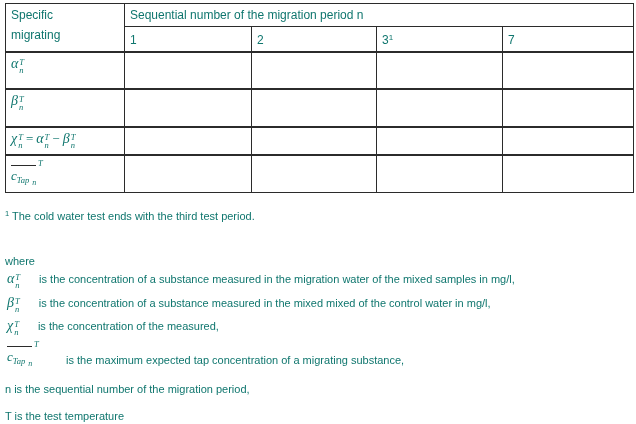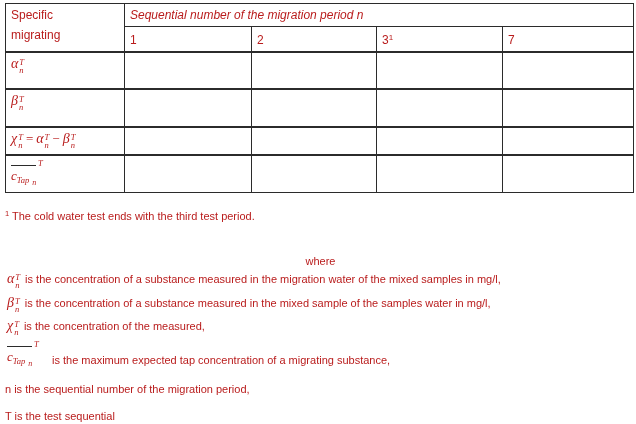--- a/index.html
+++ b/index.html
@@ -1,21 +1,21 @@
 <!DOCTYPE html>
 <html><head>
 <meta charset="utf-8">
 <style>
   html, body { margin: 0; padding: 0; background: #ffffff; }
   .page {
     position: relative;
     width: 636px;
     height: 424px;
     background: #ffffff;
-    color: #b91c1c;
+    color: #0f766e;
     font-family: "Liberation Sans", sans-serif;
     overflow: hidden;
     box-sizing: border-box;
     padding: 3px 0 0 5px;
   }
 
   
   table.mig {
     border-collapse: collapse;
     table-layout: fixed;
@@ -30,21 +30,21 @@
     overflow: hidden;
   }
   tr.hdr1 { height: 19px; }
   tr.hdr2 { height: 23px; }
   tr.r-alpha { height: 37px; }
   tr.r-beta  { height: 38px; }
   tr.r-chi   { height: 28px; }
   tr.r-cbar  { height: 37px; }
   tr.body-row td { border-top-width: 2px; }
   td.rowhead { line-height: 21px; padding-top: 2px; }
-  td.spanhead { padding-top: 0; font-style: italic; }
+  td.spanhead { padding-top: 0; }
   td.sub-num sup { font-size: 8px; vertical-align: 4px; }
 
   
   .msym {
     font-family: "Liberation Serif", serif;
     font-style: italic;
     font-size: 14px;
     white-space: nowrap;
   }
   .ss {
@@ -64,23 +64,23 @@
   .cbar .top { display: block; position: relative; height: 11px; width: 40px; }
   .cbar .top .bar { position: absolute; left: 0; top: 8px; width: 25px; border-top: 1.3px solid #2b2b2b; }
   .cbar .top .supT { position: absolute; left: 27px; top: 1px; font: italic 8.5px "Liberation Serif", serif; }
   .cbar .bot { display: block; font: italic 13px "Liberation Serif", serif; }
   .cbar .bot .tap { font-size: 8.5px; font-style: italic; vertical-align: -3px; }
   .cbar .bot .idx { font-size: 8px; font-style: italic; vertical-align: -5px; margin-left: 3px; }
 
   
   .footnote { margin: 10px 0 0 0; font-size: 11px; line-height: 22px; }
   .footnote sup { font-size: 7.5px; vertical-align: 4px; }
-  .where { margin: 27px 0 0 0; font-size: 11px; line-height: 14px; text-align: center; }
+  .where { margin: 27px 0 0 0; font-size: 11px; line-height: 14px; }
   .def { margin: 4px 0 0 2px; font-size: 11px; line-height: 14px; white-space: nowrap; }
-  .def .def-text { margin-left: 5px; }
+  .def .def-text { margin-left: 19px; }
   .def-beta { margin-top: 7px; }
   .def-chi { margin-top: 6px; }
   .def-cbar { margin-top: 2px; display: flex; align-items: flex-end; }
   .def-cbar .def-text { margin-bottom: 1px; }
   .plain-def { margin: 14px 8px 0 0; font-size: 11px; line-height: 14px; }
   .t-def { margin-top: 13px; }
 </style>
 </head>
 <body>
 
@@ -159,34 +159,34 @@
 
   <p class="footnote"><sup>1</sup> <span>The cold water test ends with the third test period.</span></p>
 
   <p class="where">where</p>
 
   <p class="def def-alpha">
     <span class="msym"><span>α</span><span class="ss"><span class="t">T</span><span class="b">n</span></span></span><span class="def-text">is the concentration of a substance measured in the migration water of the mixed samples in mg/l,</span>
   </p>
 
   <p class="def def-beta">
-    <span class="msym"><span>β</span><span class="ss"><span class="t">T</span><span class="b">n</span></span></span><span class="def-text">is the concentration of a substance measured in the mixed sample of the samples water in mg/l,</span>
+    <span class="msym"><span>β</span><span class="ss"><span class="t">T</span><span class="b">n</span></span></span><span class="def-text">is the concentration of a substance measured in the mixed mixed of the control water in mg/l,</span>
   </p>
 
   <p class="def def-chi">
     <span class="msym"><span>χ</span><span class="ss"><span class="t">T</span><span class="b">n</span></span></span><span class="def-text">is the concentration of the measured,</span>
   </p>
 
   <div class="def def-cbar">
     <span class="cbar">
       <span class="top">
           <span class="bar"></span>
           <span class="supT">T</span>
         </span>
       <span class="bot"><span>c</span><span class="tap">Tap</span><span class="idx">n</span></span>
     </span>
       <span class="def-text">is the maximum expected tap concentration of a migrating substance,</span>
   </div>
 
   <p class="plain-def">n is the sequential number of the migration period,</p>
-  <p class="plain-def t-def">T is the test sequential</p>
+  <p class="plain-def t-def">T is the test temperature</p>
 
 </div>
 
 </body></html>

